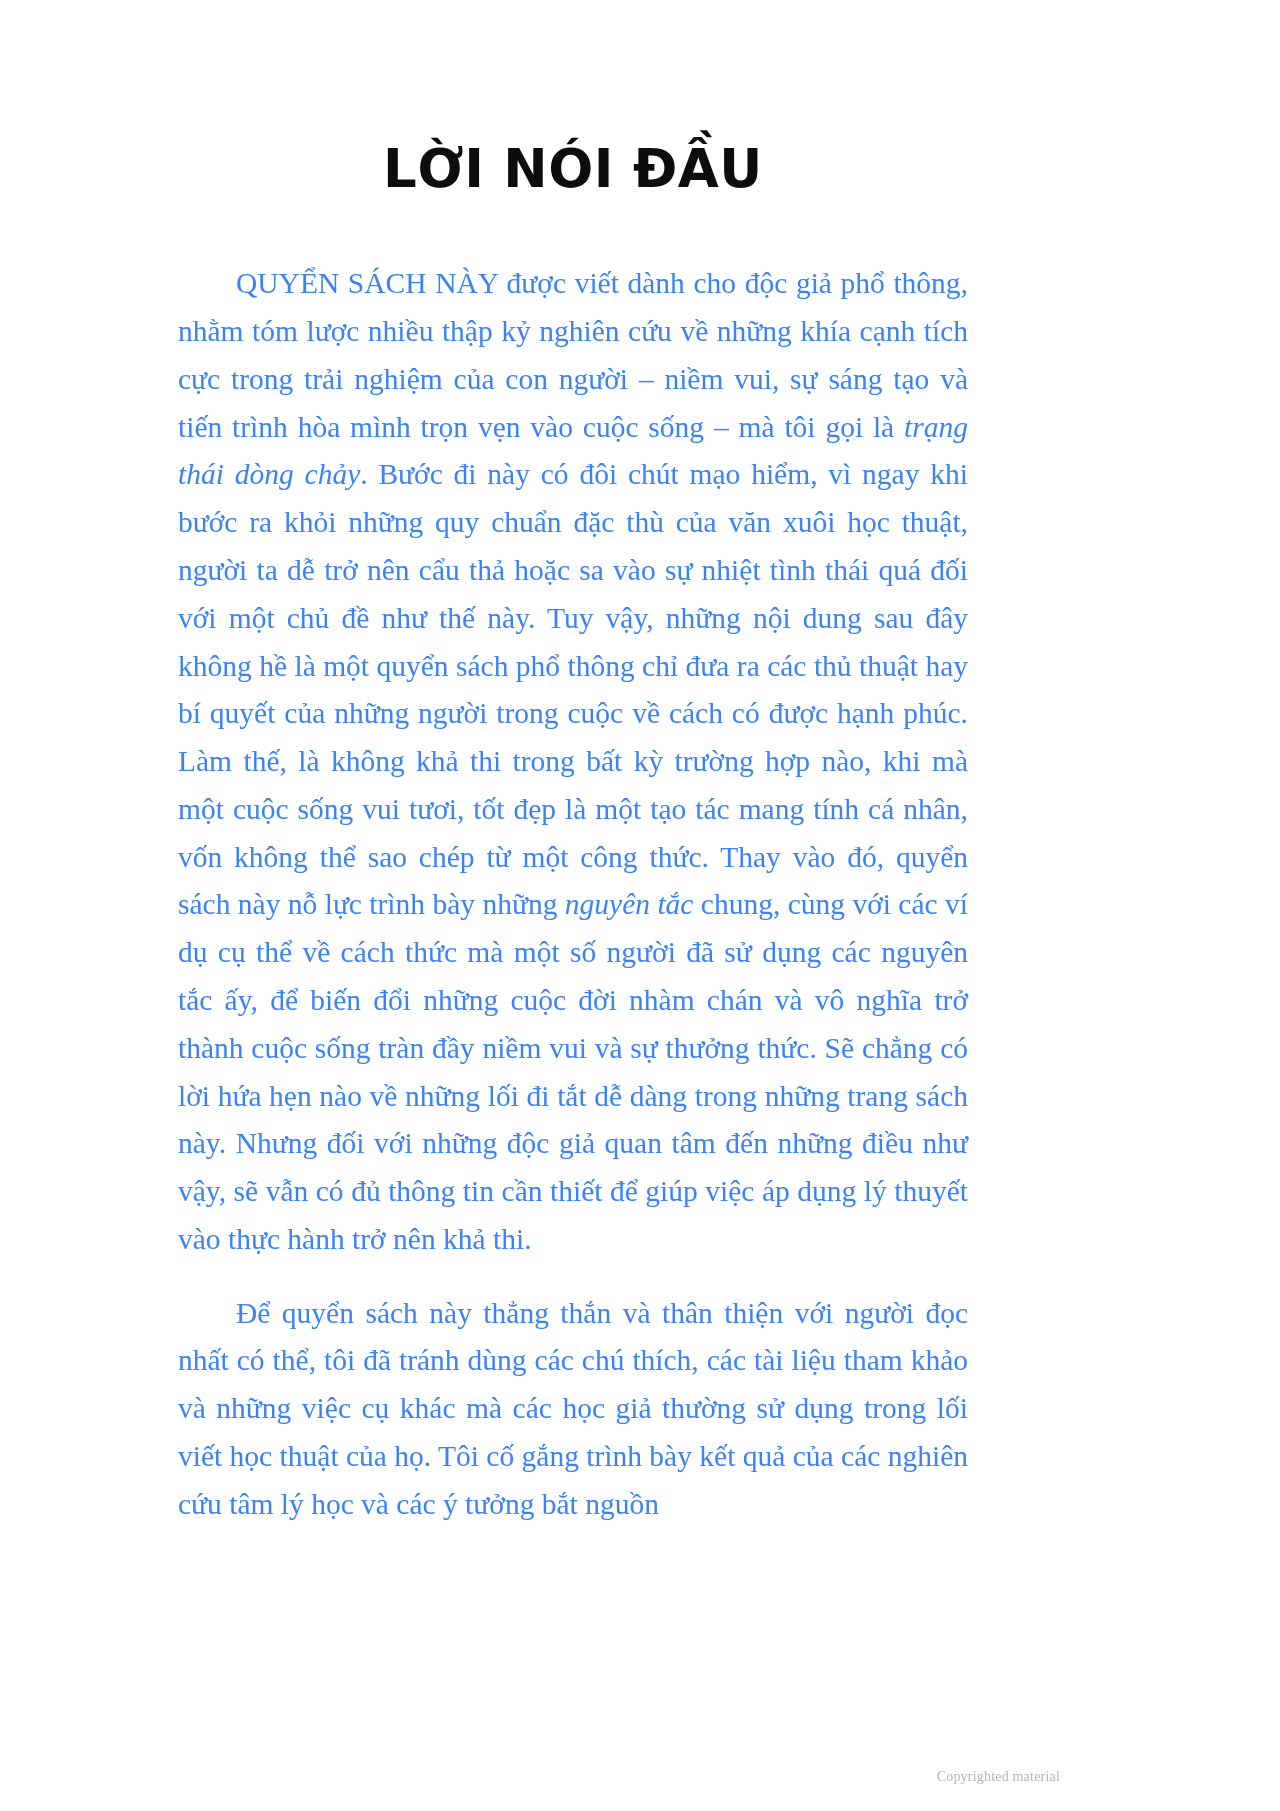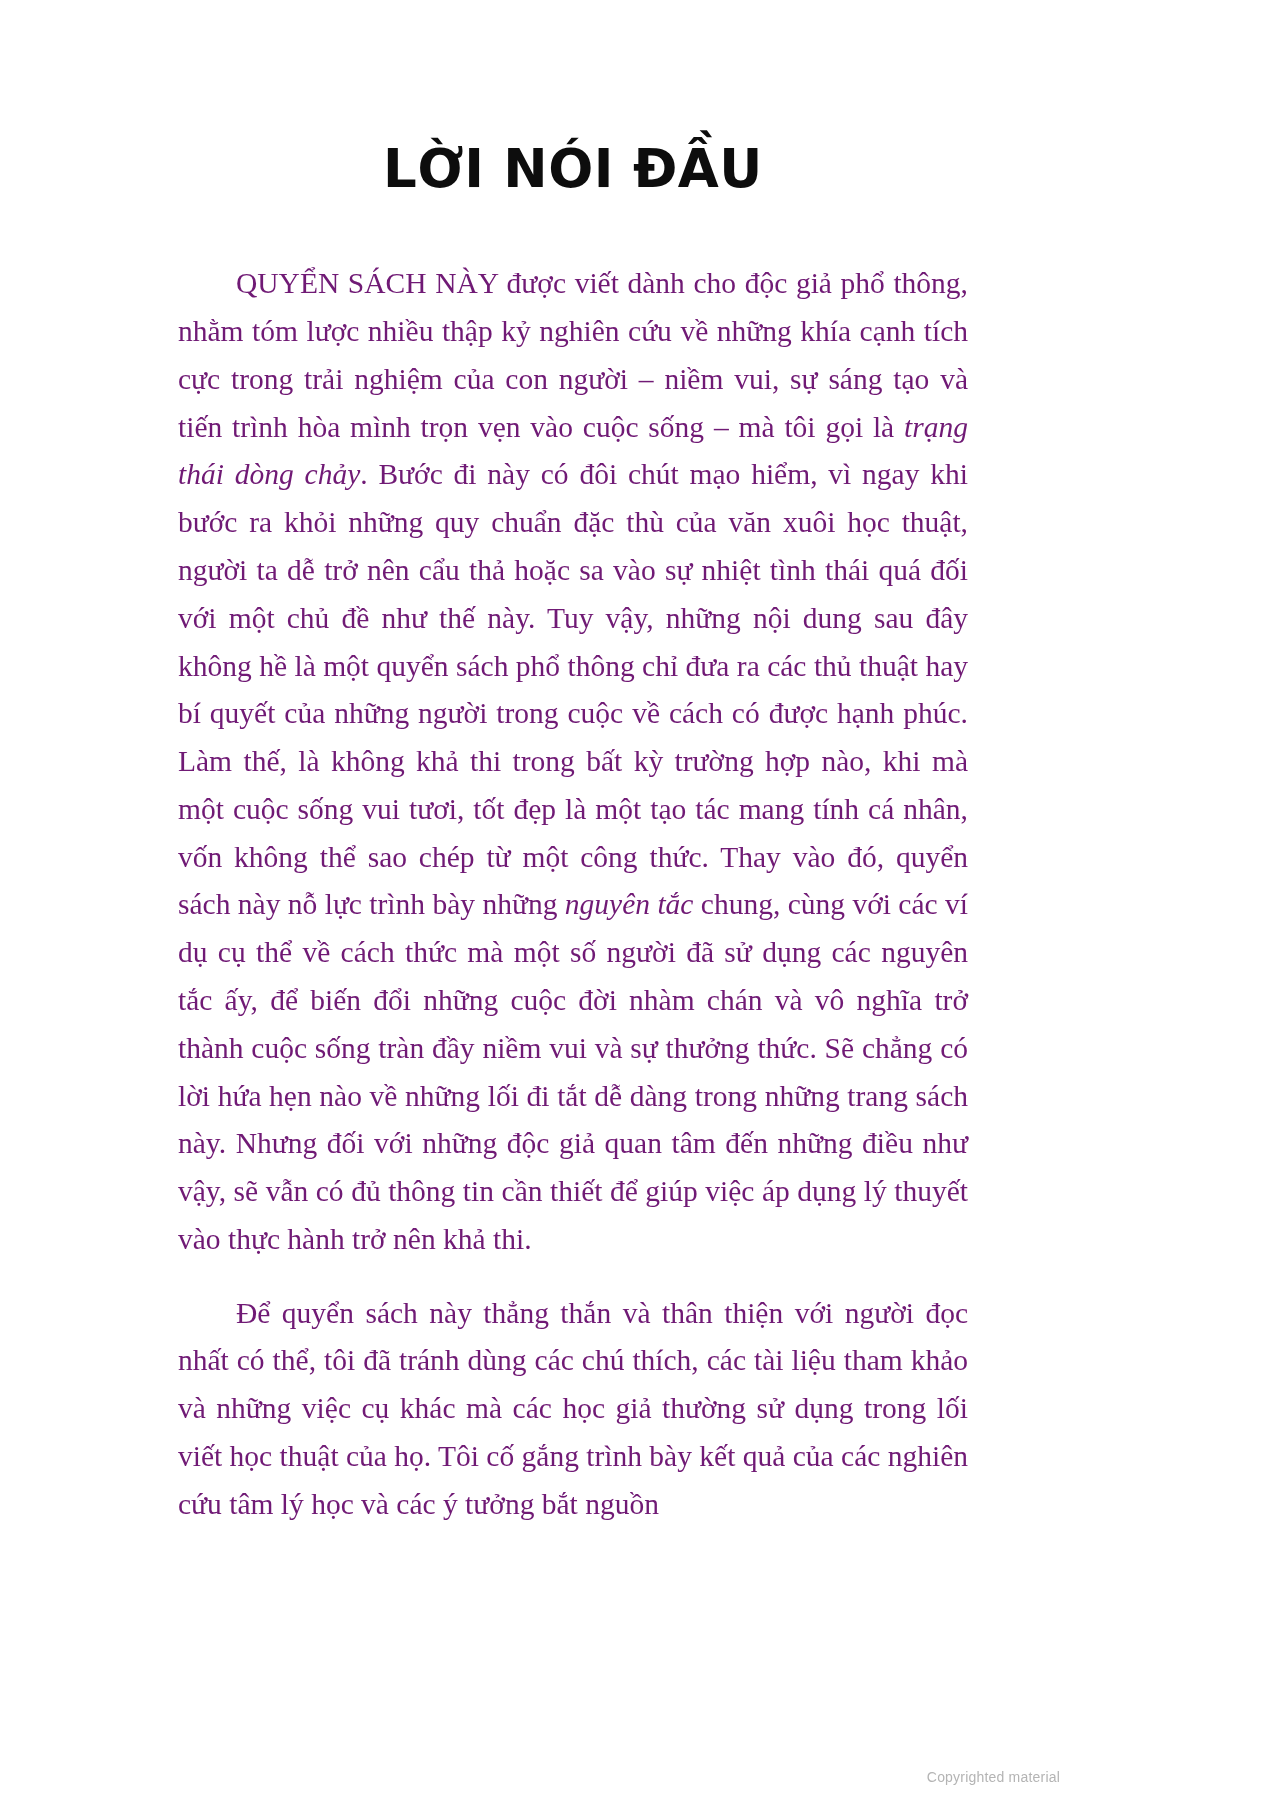--- a/index.html
+++ b/index.html
@@ -38,34 +38,34 @@
     color: #0d0d0d;
     margin: 0 0 62px 0;
     line-height: 1.1;
   }
   p.body-par {
     font-size: 29.5px;
     line-height: 1.62;
     text-align: justify;
     text-justify: inter-word;
     margin: 0 0 26px 0;
-    color: #701a75;
+    color: #3b82f6;
     hyphens: none;
   }
   p.body-par.indent {
     text-indent: 58px;
   }
   .ital {
     font-style: italic;
   }
   .copyright {
     position: absolute;
     right: 24px;
     bottom: 26px;
-    font-family: Liberation Sans, sans-serif;
+    font-family: Liberation Serif, serif;
     font-size: 14px;
     color: #b4b4b4;
     letter-spacing: 0.2px;
   }
 </style>
 </head>
 <body>
 
 <div class="page">
   <div class="content">

